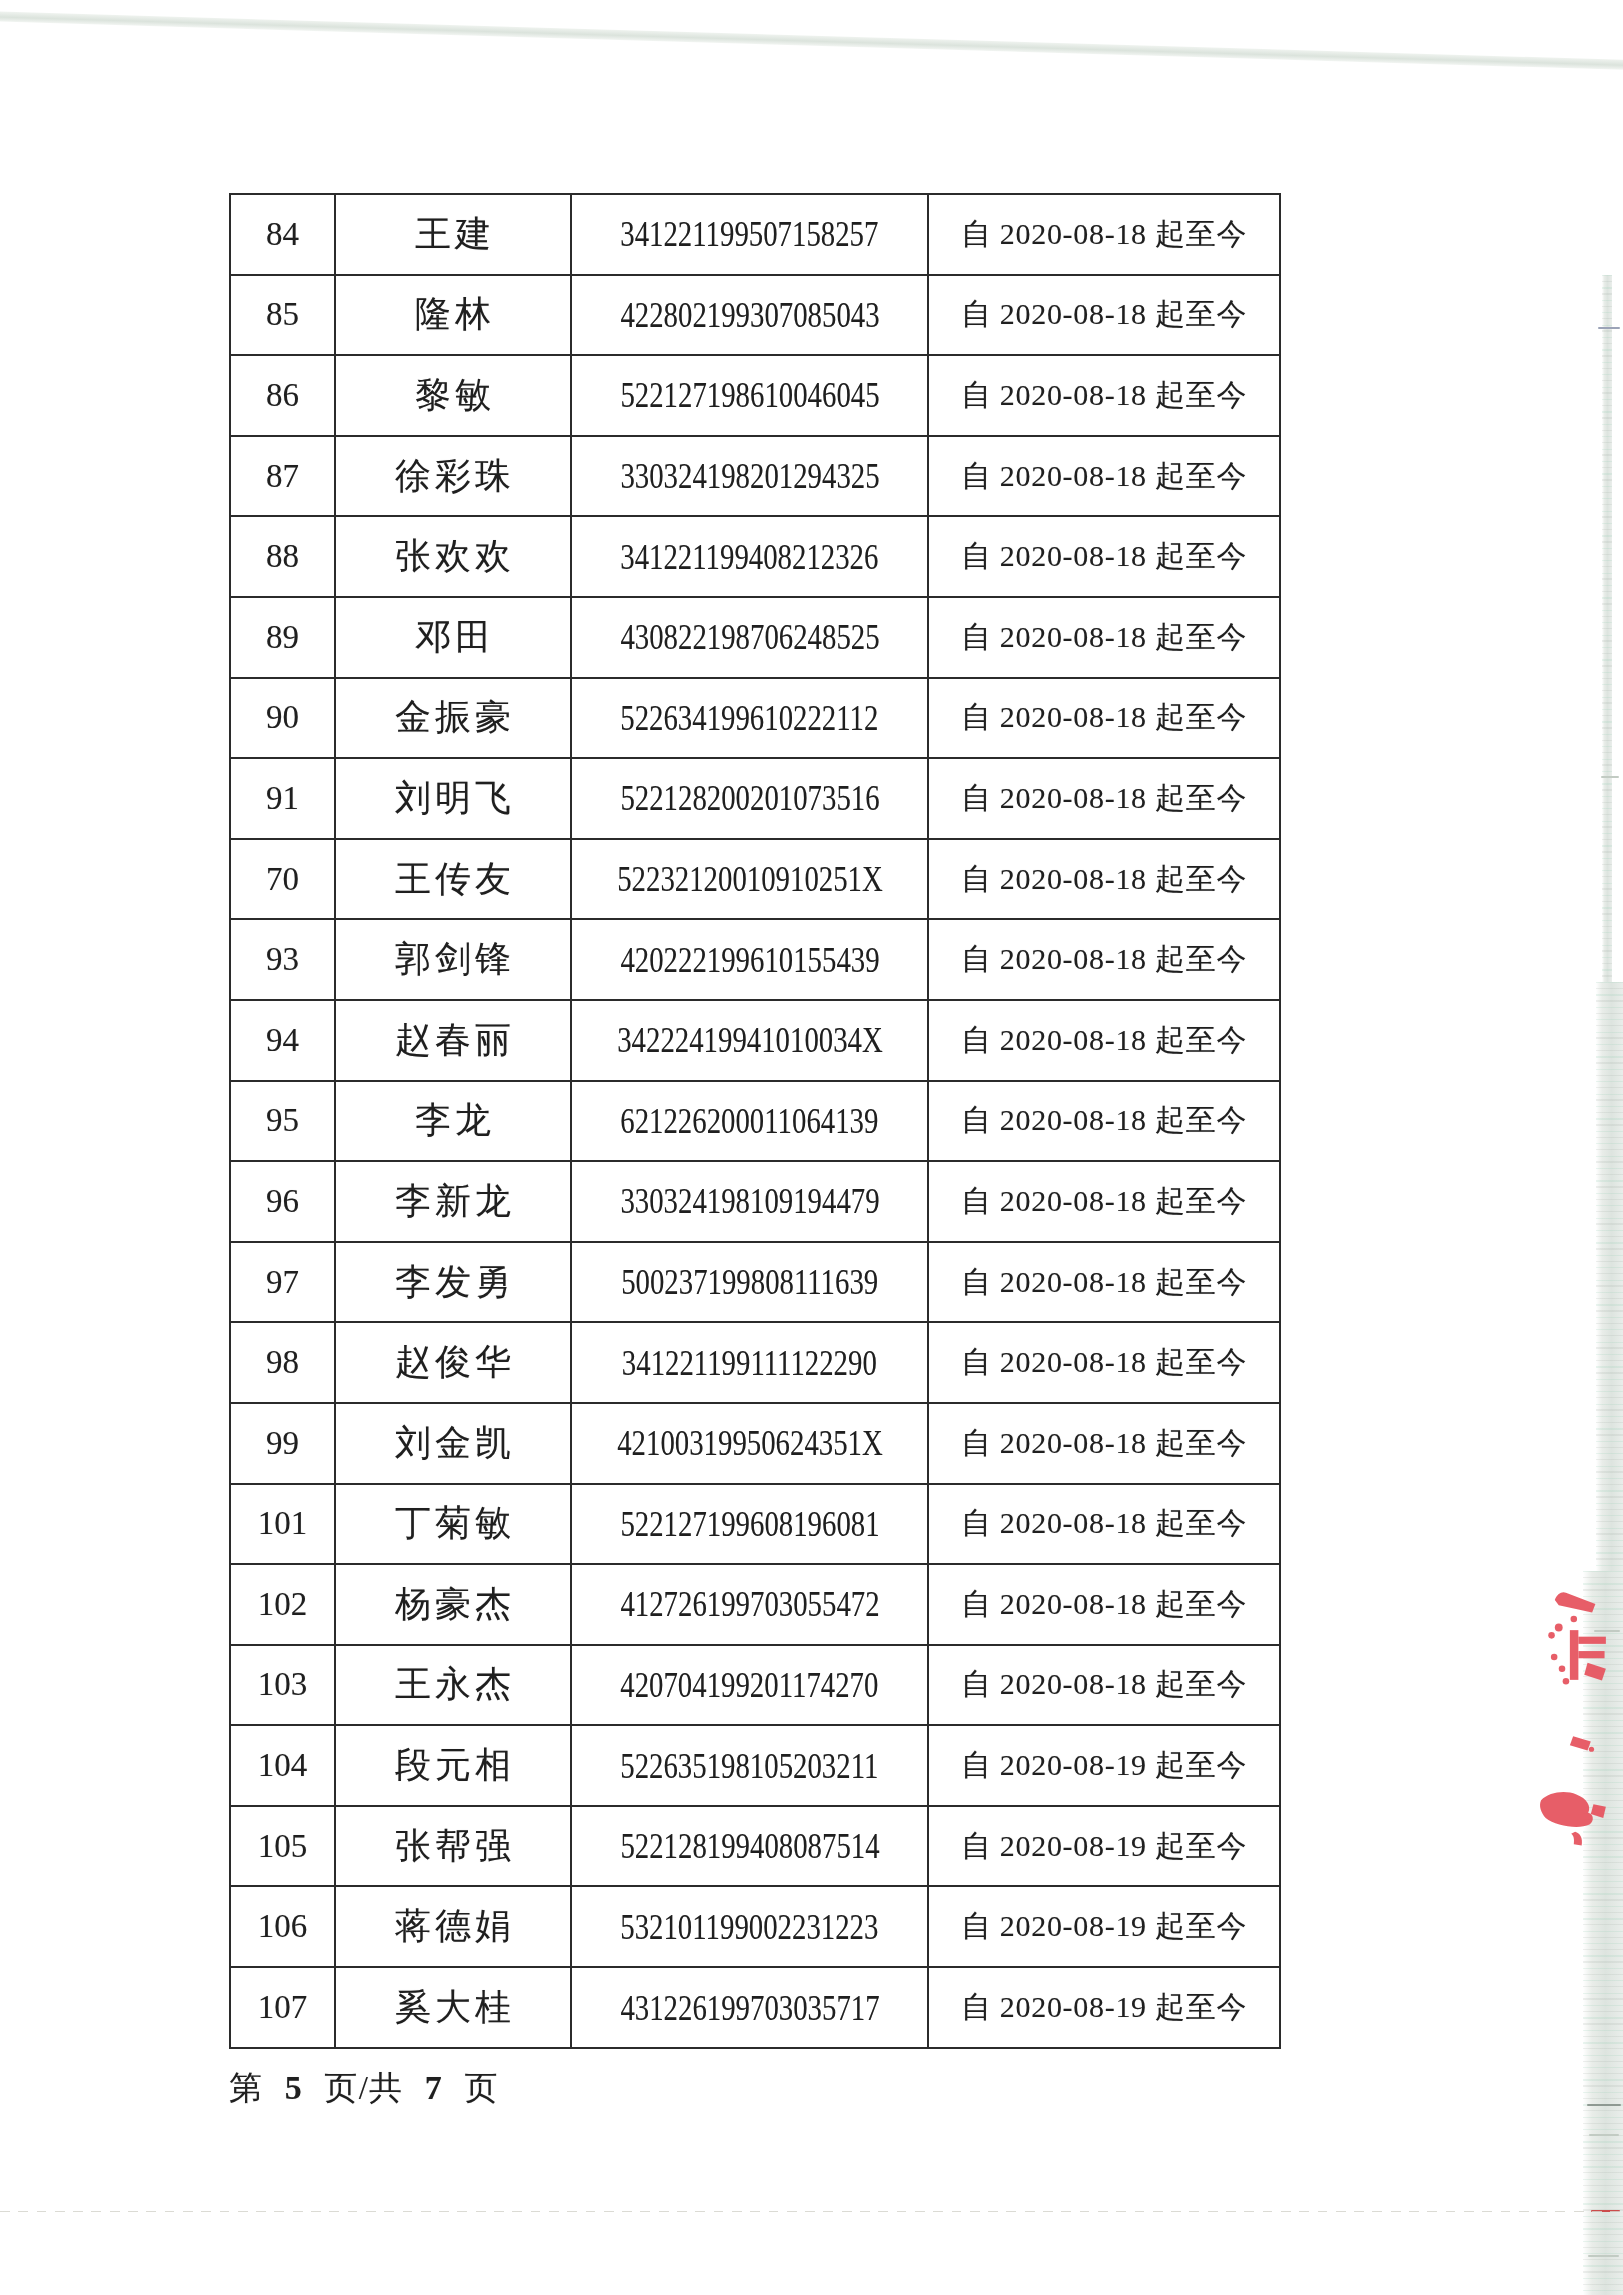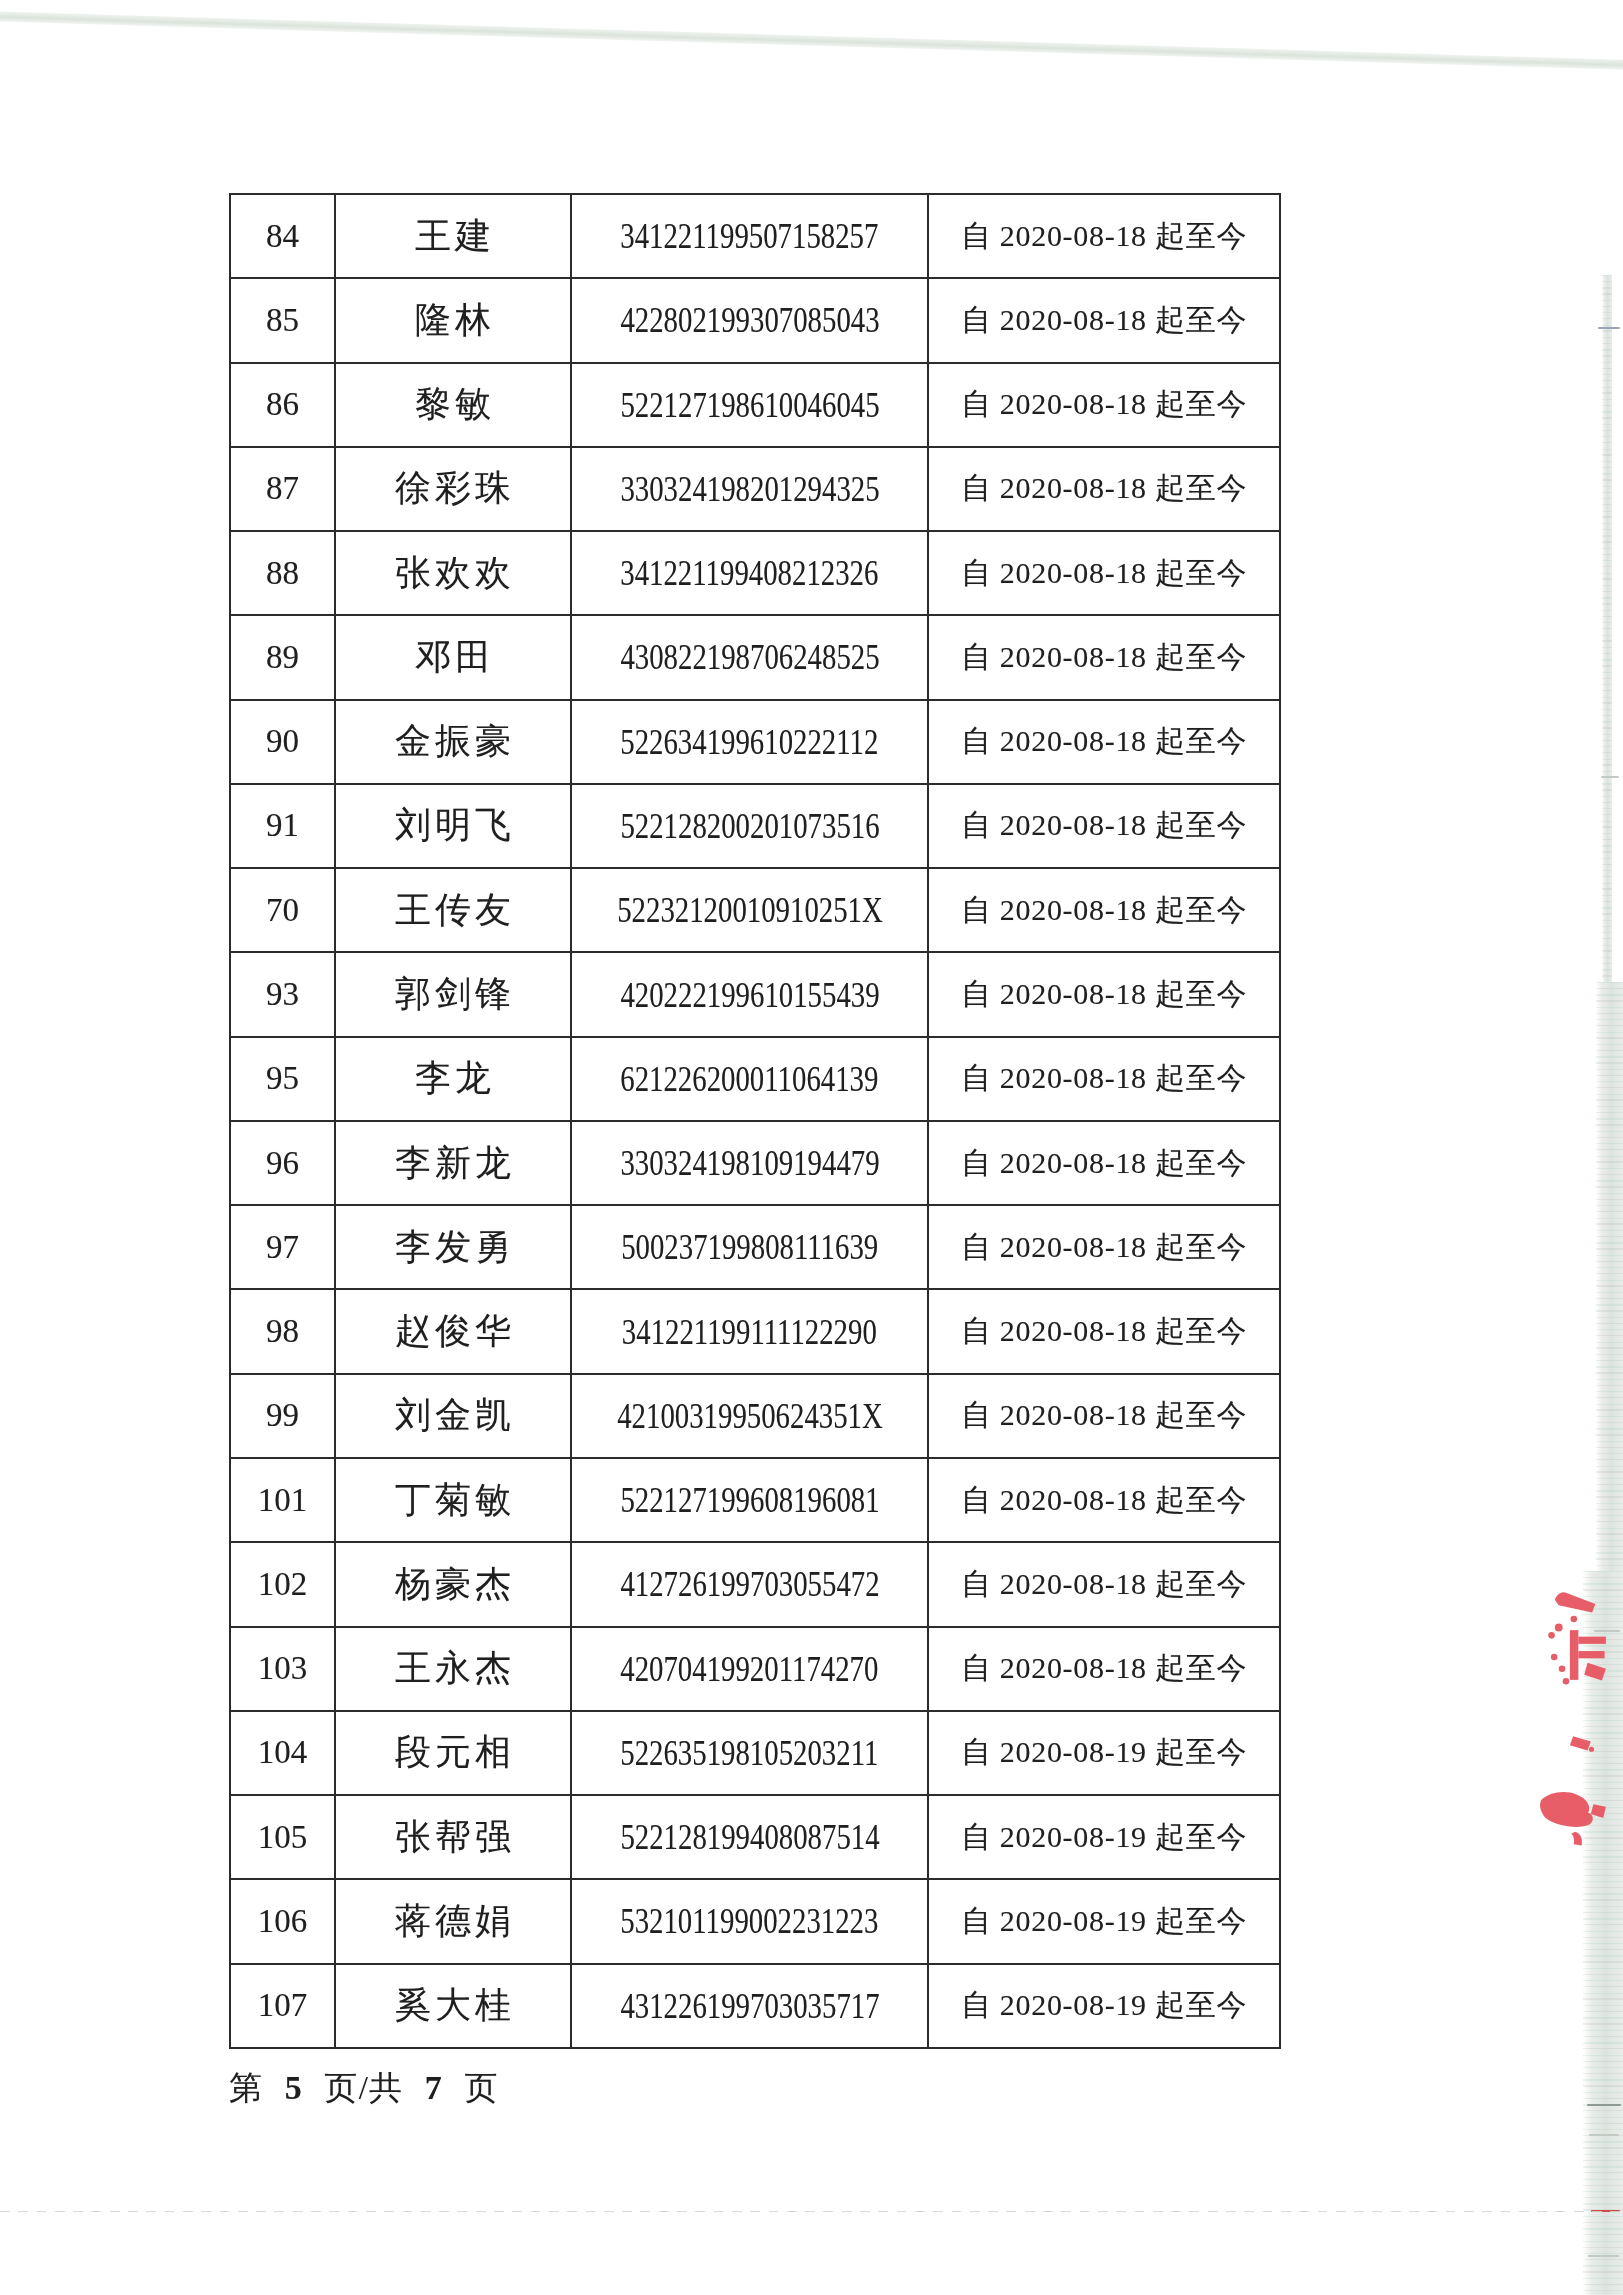--- a/index.html
+++ b/index.html
@@ -182,20 +182,26 @@
       <td class="c-period">自 2020-08-18 起至今</td>
     </tr>
 
     <tr>
       <td class="c-no">93</td>
       <td class="c-name">郭剑锋</td>
       <td class="c-id"><span class="id-inner">420222199610155439</span></td>
       <td class="c-period">自 2020-08-18 起至今</td>
     </tr>
 
+    <tr>
+      <td class="c-no">94</td>
+      <td class="c-name">赵春丽</td>
+      <td class="c-id"><span class="id-inner">34222419941010034X</span></td>
+      <td class="c-period">自 2020-08-18 起至今</td>
+    </tr>
 
     <tr>
       <td class="c-no">95</td>
       <td class="c-name">李龙</td>
       <td class="c-id"><span class="id-inner">621226200011064139</span></td>
       <td class="c-period">自 2020-08-18 起至今</td>
     </tr>
 
     <tr>
       <td class="c-no">96</td>

